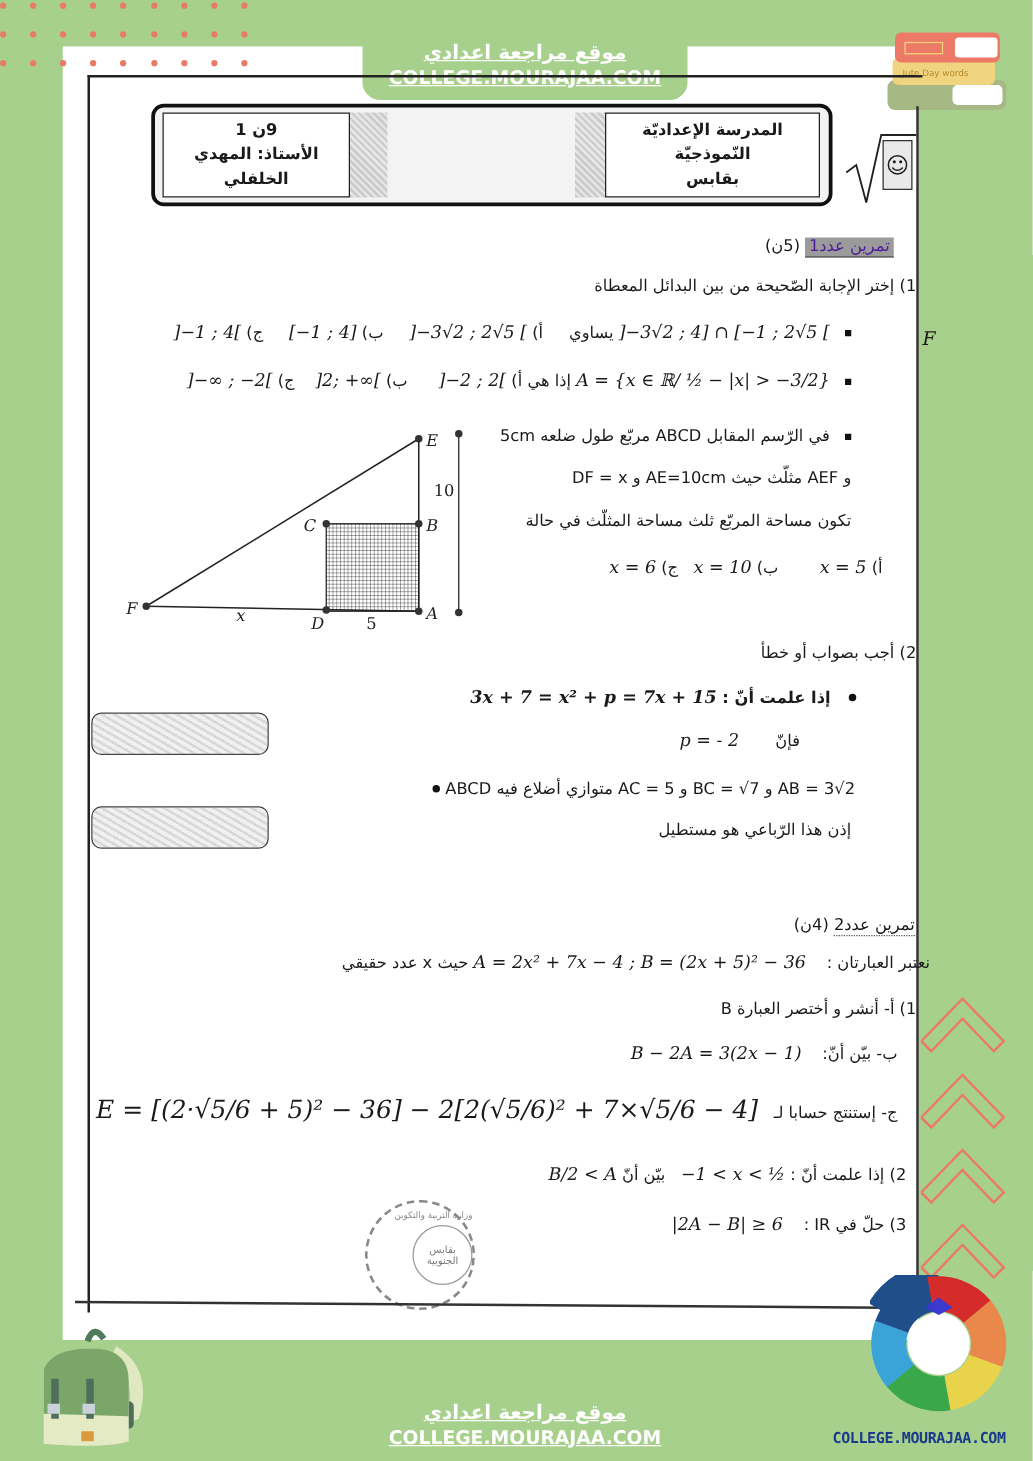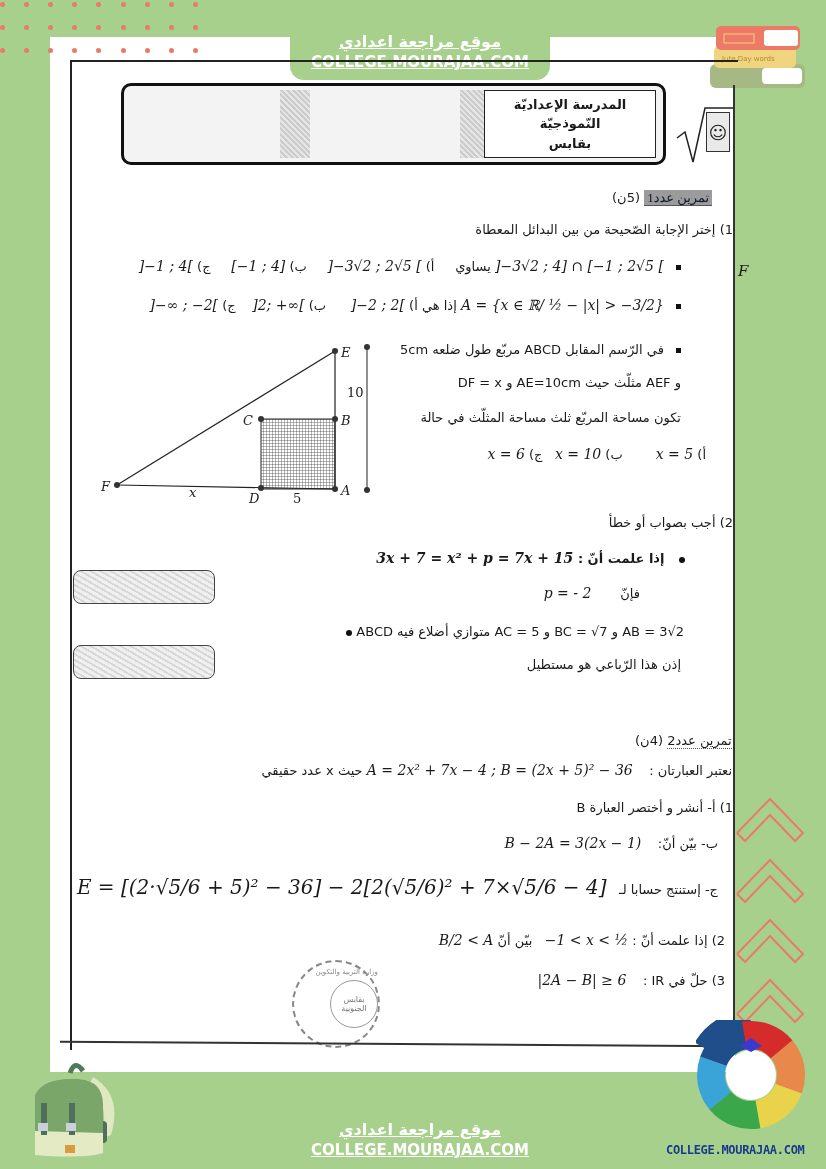--- a/index.html
+++ b/index.html
@@ -28,21 +28,21 @@
 
   .sqrt-sign { position: absolute; left: 675px; top: 100px; width: 60px; height: 70px; }
   .mascot { position: absolute; left: 706px; top: 112px; width: 24px; height: 40px; border: 1px solid #333; background: #e9e9e9; font-size: 18px; text-align: center; line-height: 40px; }
 
   .rtl { direction: rtl; unicode-bidi: plaintext; }
   .txt { position: absolute; font-size: 13px; white-space: nowrap; }
   .math { font-family: "DejaVu Serif", serif; font-style: italic; font-size: 14px; }
   .bold { font-weight: normal; }
 
   .ex-title { position: absolute; font-size: 13px; direction: rtl; }
-  .ex-title .tag { background: #9b9b9b; color: #0f172a; padding: 0 3px; border-bottom: 1px solid #555; font-family: Liberation Serif, serif; }
+  .ex-title .tag { background: #9b9b9b; color: #4c1d95; padding: 0 3px; border-bottom: 1px solid #555; }
 
   .bullet { display: inline-block; width: 5px; height: 5px; background: #111; margin-left: 8px; vertical-align: middle; }
   .round-bullet { display: inline-block; width: 6px; height: 6px; border-radius: 50%; background: #111; margin-left: 10px; vertical-align: middle; }
 
   .answer-box { position: absolute; width: 142px; height: 34px; border: 1.5px solid #444; border-radius: 8px; background: repeating-linear-gradient(30deg,#d8d8d8 0 2px,#f0f0f0 2px 5px); }
 
   .stamp { position: absolute; left: 292px; top: 960px; width: 88px; height: 88px; border-radius: 50%; border: 2px dashed #888; display: flex; align-items: center; justify-content: flex-end; }
   .stamp-inner { width: 48px; height: 48px; border-radius: 50%; border: 1.5px solid #999; font-size: 8px; color: #777; text-align: center; display: flex; flex-direction: column; align-items: center; justify-content: center; direction: rtl; }
   .stamp-ring { position: absolute; font-size: 7px; color: #888; direction: rtl; }
 
@@ -114,20 +114,24 @@
 
 <div class="exam-frame"></div>
 <div class="exam-right-rule"></div>
 
 <div class="header-box">
   <div class="hgap" style="left:156px;width:30px"></div>
   <div class="hgap" style="left:336px;width:24px"></div>
   <div class="hcell c1">
     <div>المدرسة الإعداديّة النّموذجيّة</div>
     <div>بقابس</div>
+  </div>
+  <div class="hcell c3">
+    <div>9ن 1</div>
+    <div>الأستاذ: المهدي الخلفلي</div>
   </div>
 </div>
 <svg class="sqrt-sign" viewBox="0 0 60 70">
   <polyline points="2,38 10,32 18,62 30,8 58,8" fill="none" stroke="#222" stroke-width="1.5"></polyline>
 </svg>
 <div class="mascot">☺</div>
 
 <div class="margin-F">F</div>
 
 <div class="ex-title" style="left:612px;top:190px">
@@ -244,21 +248,21 @@
   <span>ABCD متوازي أضلاع فيه AC = 5 و BC = √7 و AB = 3√2</span>
 </div>
 <div class="txt rtl" style="right:145px;top:657px">إذن هذا الرّباعي هو مستطيل</div>
 <div class="answer-box" style="left:73px;top:645px"></div>
 
 <div class="ex-title" style="left:635px;top:733px">
   <span style="border-bottom:1px dotted #555">تمرين عدد2</span>
   <span>(4ن)</span>
 </div>
 
-<div class="txt" style="left:272px;top:762px;width:460px;direction:rtl;">
+<div class="txt" style="left:284px;top:762px;width:460px;direction:rtl;">
   <span>نعتبر العبارتان :</span>
   &nbsp;&nbsp;
   <span class="math" dir="ltr">A = 2x² + 7x − 4   ;   B = (2x + 5)² − 36</span>
   <span>حيث x عدد حقيقي</span>
 </div>
 
 <div class="txt rtl" style="right:93px;top:800px">1) أ- أنشر و أختصر العبارة B</div>
 
 <div class="txt" style="left:488px;top:835px;width:230px;direction:rtl;">
   <span>ب- بيّن أنّ:</span>

